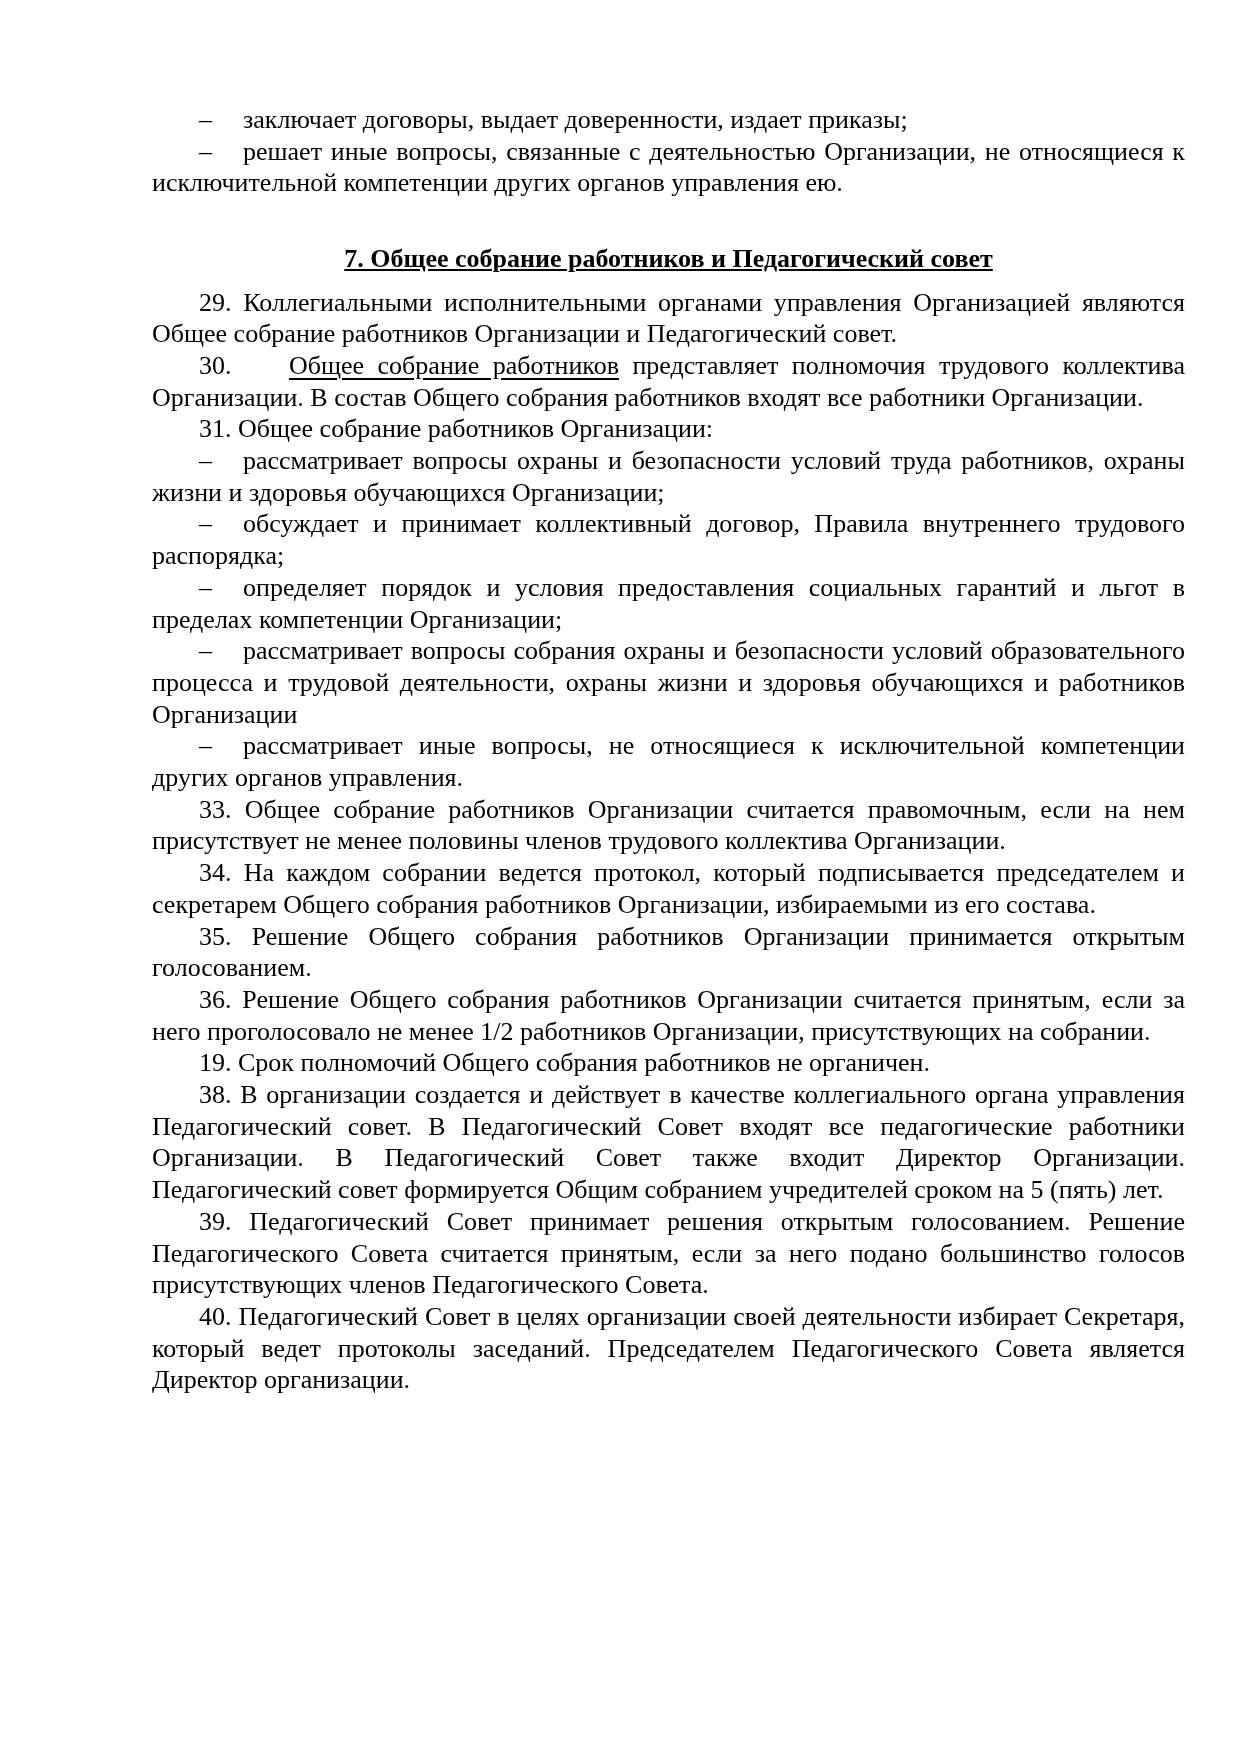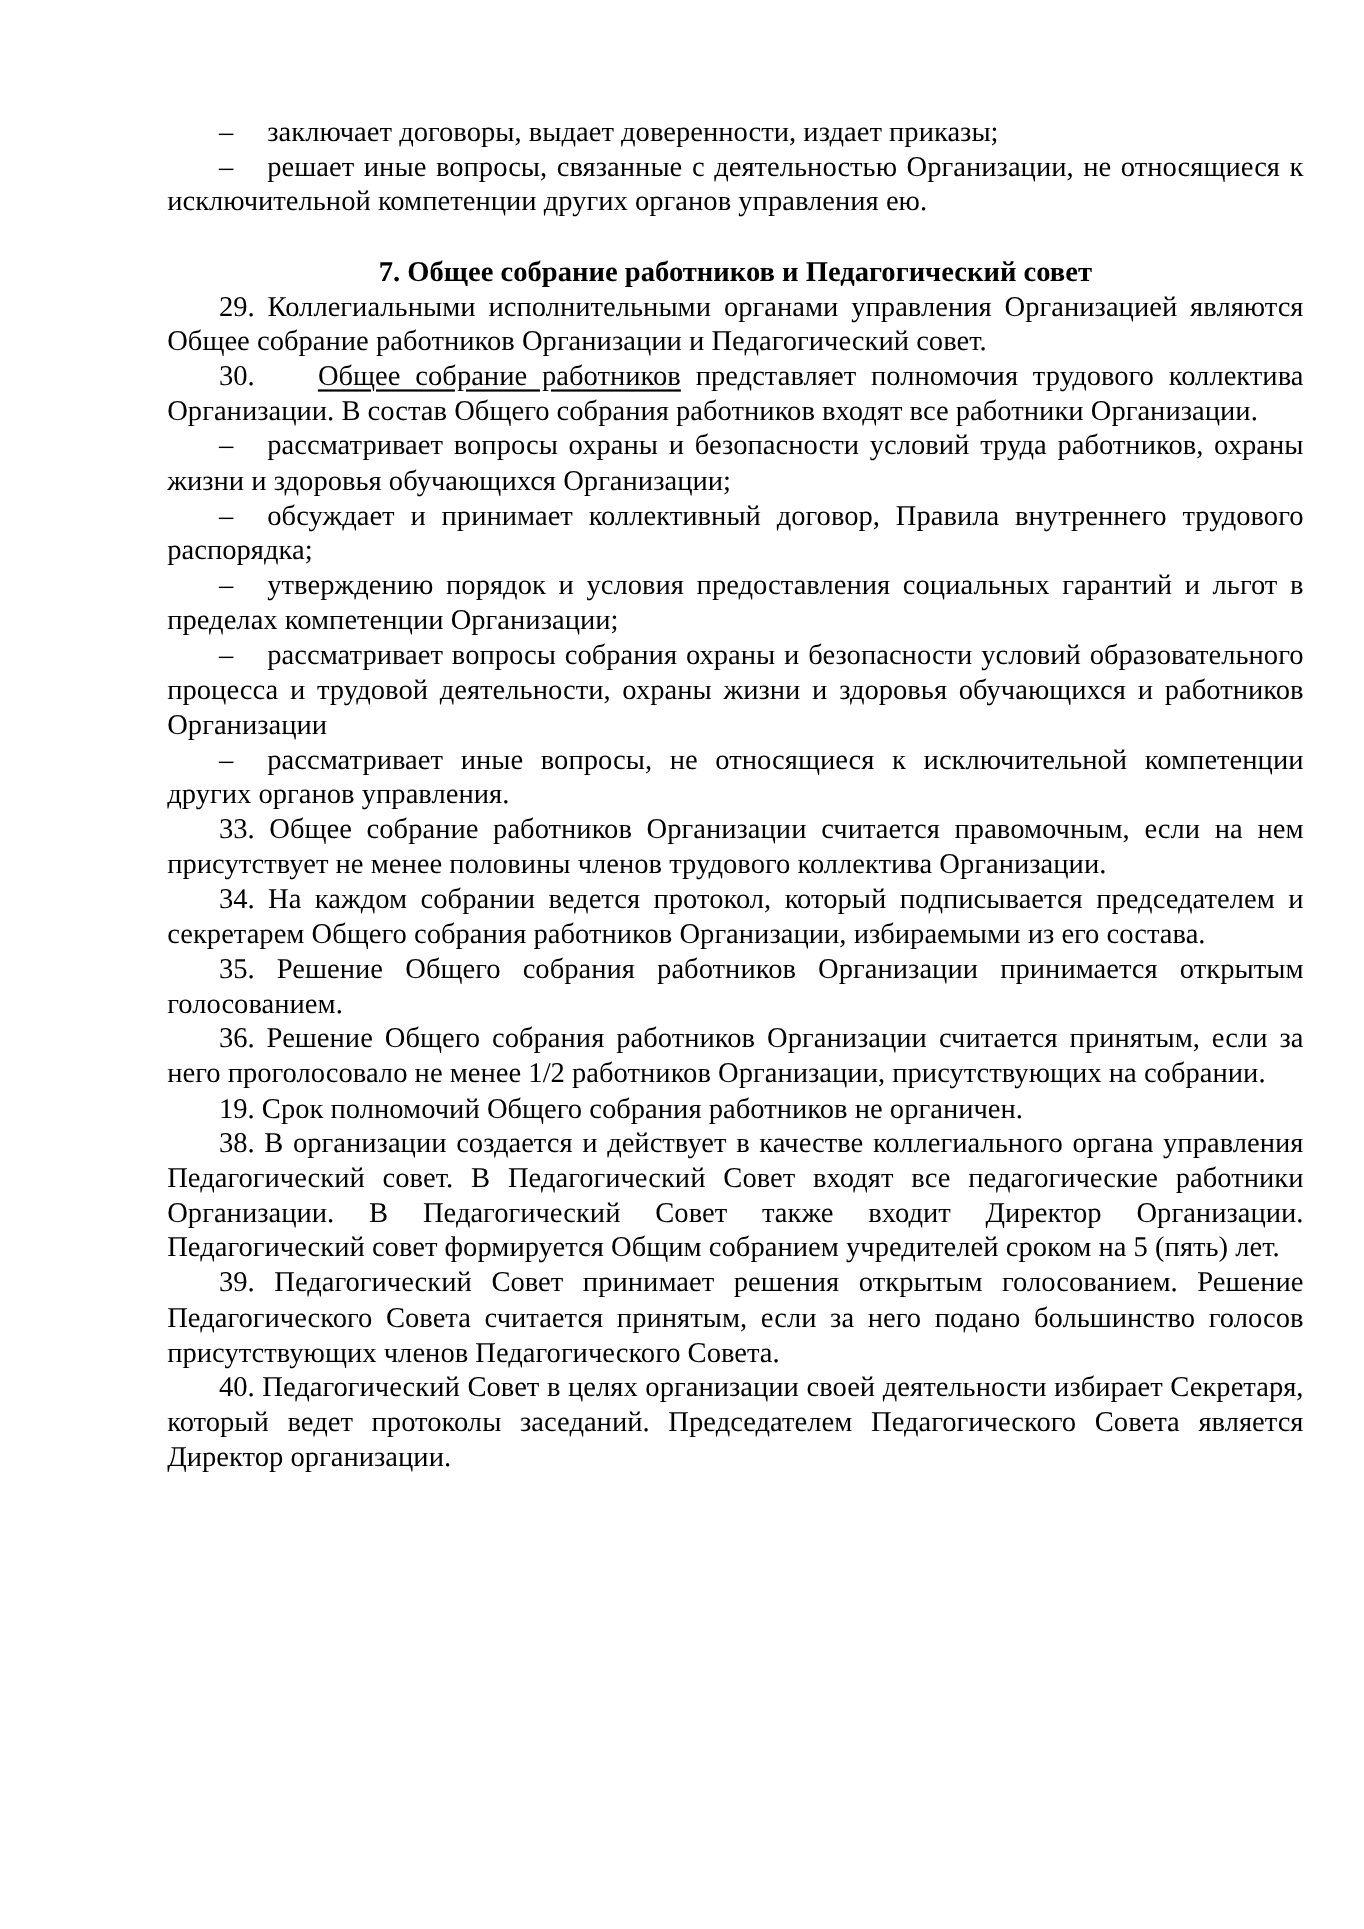--- a/index.html
+++ b/index.html
@@ -25,26 +25,27 @@
     text-align: justify;
     text-align-last: left;
     hyphens: none;
   }
   p.para {
     margin: 0;
     padding: 0;
     text-indent: 47px;
   }
   p.heading {
-    margin: 0;
+    margin: 12px;
     padding: 0;
     text-indent: 0;
     text-align: right;
     text-align-last: center;
     font-weight: 700;
+    text-decoration: underline;
   }
   .blank-line {
     height: 31.7px;
   }
   .bullet {
     margin-right: 31px;
   }
   .underlined {
     text-decoration: underline;
     text-decoration-thickness: 1.5px;
@@ -56,23 +57,24 @@
 <body>
 
 <div class="page">
   <div class="doc-content" id="doc-content">
       <p class="para"><span class="bullet">–</span><span>заключает договоры, выдает доверенности, издает приказы;</span></p>
       <p class="para"><span class="bullet">–</span><span>решает иные вопросы, связанные с деятельностью Организации, не относящиеся к исключительной компетенции других органов управления ею.</span></p>
       <div class="blank-line"></div>
       <p class="heading">7. Общее собрание работников и Педагогический совет</p>
       <p class="para">29. Коллегиальными исполнительными органами управления Организацией являются Общее собрание работников Организации и Педагогический совет.</p>
       <p class="para"><span>30. </span><span class="underlined">Общее собрание работников</span><span> представляет полномочия трудового коллектива Организации. В состав Общего собрания работников входят все работники Организации.</span></p>
+      <p class="para">31. Общее собрание работников Организации:</p>
       <p class="para"><span class="bullet">–</span><span>рассматривает вопросы охраны и безопасности условий труда работников, охраны жизни и здоровья обучающихся Организации;</span></p>
       <p class="para"><span class="bullet">–</span><span>обсуждает и принимает коллективный договор, Правила внутреннего трудового распорядка;</span></p>
-      <p class="para"><span class="bullet">–</span><span>утверждению порядок и условия предоставления социальных гарантий и льгот в пределах компетенции Организации;</span></p>
+      <p class="para"><span class="bullet">–</span><span>определяет порядок и условия предоставления социальных гарантий и льгот в пределах компетенции Организации;</span></p>
       <p class="para"><span class="bullet">–</span><span>рассматривает вопросы собрания охраны и безопасности условий образовательного процесса и трудовой деятельности, охраны жизни и здоровья обучающихся и работников Организации</span></p>
       <p class="para"><span class="bullet">–</span><span>рассматривает иные вопросы, не относящиеся к исключительной компетенции других органов управления.</span></p>
       <p class="para">33. Общее собрание работников Организации считается правомочным, если на нем присутствует не менее половины членов трудового коллектива Организации.</p>
       <p class="para">34. На каждом собрании ведется протокол, который подписывается председателем и секретарем Общего собрания работников Организации, избираемыми из его состава.</p>
       <p class="para">35. Решение Общего собрания работников Организации принимается открытым голосованием.</p>
       <p class="para">36. Решение Общего собрания работников Организации считается принятым, если за него проголосовало не менее 1/2 работников Организации, присутствующих на собрании.</p>
       <p class="para">19. Срок полномочий Общего собрания работников не органичен.</p>
       <p class="para">38. В организации создается и действует в качестве коллегиального органа управления Педагогический совет. В Педагогический Совет входят все педагогические работники Организации. В Педагогический Совет также входит Директор Организации. Педагогический совет формируется Общим собранием учредителей сроком на 5 (пять) лет.</p>
       <p class="para">39. Педагогический Совет принимает решения открытым голосованием. Решение Педагогического Совета считается принятым, если за него подано большинство голосов присутствующих членов Педагогического Совета.</p>
       <p class="para">40. Педагогический Совет в целях организации своей деятельности избирает Секретаря, который ведет протоколы заседаний. Председателем Педагогического Совета является Директор организации.</p>

